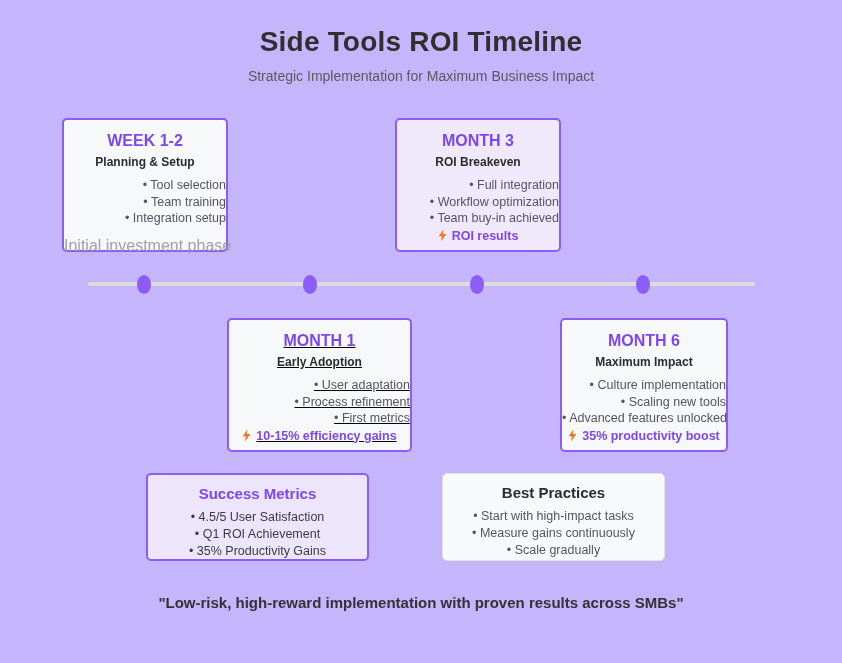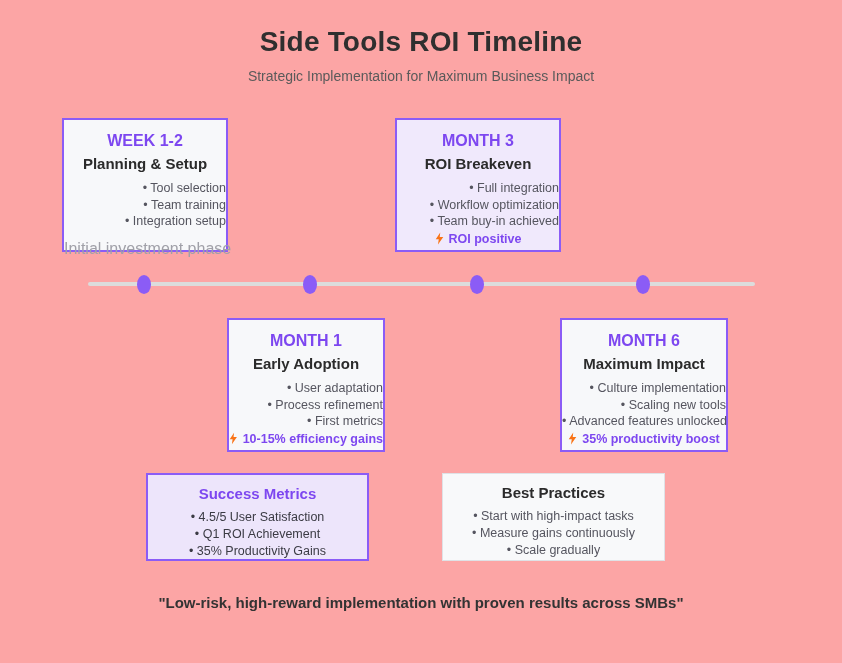--- a/index.html
+++ b/index.html
@@ -1,21 +1,21 @@
 <!DOCTYPE html>
 <html><head>
 <meta charset="utf-8">
 <style>
   * { margin: 0; padding: 0; box-sizing: border-box; }
   html, body { background: #ffffff; }
   .stage {
     position: relative;
     width: 842px;
     height: 663px;
-    background: #fca5a5;
+    background: #c4b5fd;
     font-family: "Liberation Sans", sans-serif;
     overflow: hidden;
   }
   .page-title {
     position: absolute;
     top: 26px; left: 0; width: 100%;
     text-align: center;
     font-size: 28px;
     font-weight: bold;
     color: #2f2f2f;
@@ -40,35 +40,35 @@
     position: absolute;
     width: 14px; height: 19px;
     top: 275px;
     background: #8b5cf6;
     border-radius: 50%;
   }
   
   .card {
     position: absolute;
     border: 2px solid #8b5cf6;
-    border-radius: 0;
+    border-radius: 5px;
     background: #f7f8fa;
     text-align: center;
   }
   .card.emphasized { background: #f0e9fc; }
   .milestone { width: 166px; height: 134px; }
   .period {
     margin-top: 12px;
     font-size: 16px;
     font-weight: bold;
     color: #7d47f0;
   }
   .mtitle {
     margin-top: 5px;
-    font-size: 15px;
+    font-size: 12px;
     font-weight: bold;
     color: #2b2b2b;
   }
   .bullets { margin-top: 8px; text-align: right; }
   .bullet {
     font-size: 12.5px;
     line-height: 16.5px;
     color: #55555f;
     white-space: nowrap;
   }
@@ -138,31 +138,31 @@
     <div class="mtitle">ROI Breakeven</div>
     <div class="bullets">
       <div class="bullet">• Full integration</div>
       <div class="bullet">• Workflow optimization</div>
       <div class="bullet">• Team buy-in achieved</div>
     </div>
     <div class="highlight">
       <svg class="bolt" viewBox="0 0 12 16">
           <polygon points="7,0 1,9 5,9 4,16 11,6 6.3,6" fill="#f97316"></polygon>
         </svg>
-      <span>ROI positive</span>
+      <span>ROI results</span>
     </div>
   </div>
 
   <div class="timeline-line"></div>
   <div class="timeline-dot" style="left:137px;"></div>
   <div class="timeline-dot" style="left:303px;"></div>
   <div class="timeline-dot" style="left:470px;"></div>
   <div class="timeline-dot" style="left:636px;"></div>
 
-  <div class="card milestone" style="left:227px; top:318px; width:158px;">
+  <div class="card milestone" style="left:227px; top:318px; width:185px;text-decoration:underline;">
     <div class="period">MONTH 1</div>
     <div class="mtitle">Early Adoption</div>
     <div class="bullets">
       <div class="bullet">• User adaptation</div>
       <div class="bullet">• Process refinement</div>
       <div class="bullet">• First metrics</div>
     </div>
     <div class="highlight">
       <svg class="bolt" viewBox="0 0 12 16">
           <polygon points="7,0 1,9 5,9 4,16 11,6 6.3,6" fill="#f97316"></polygon>

